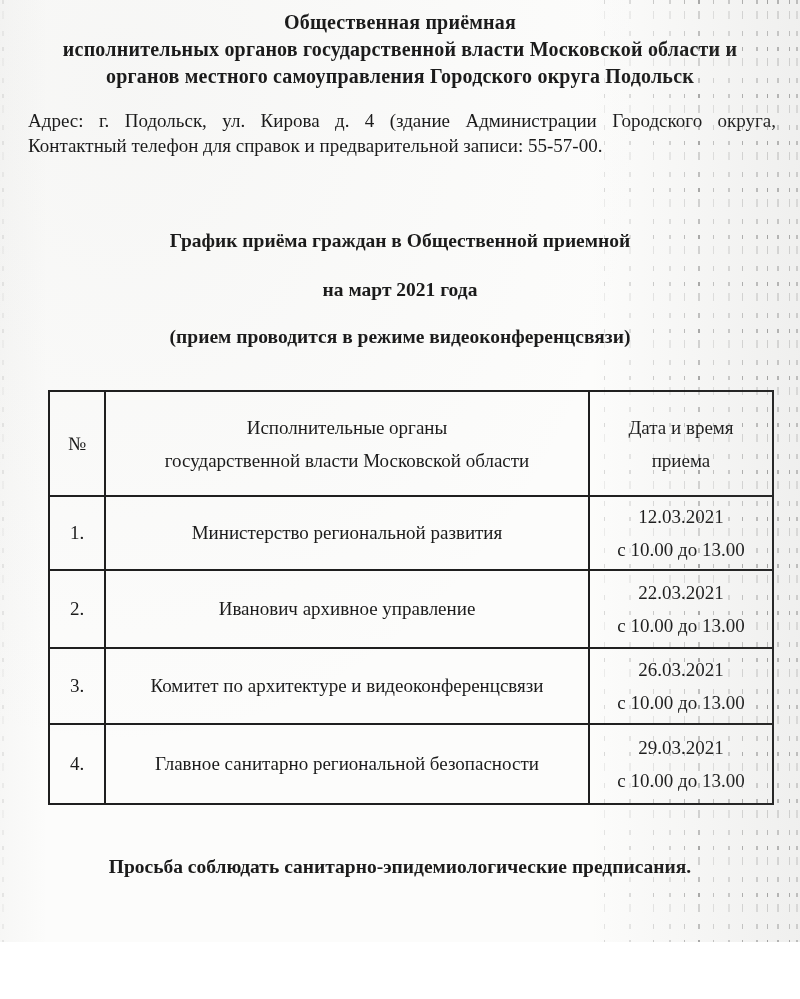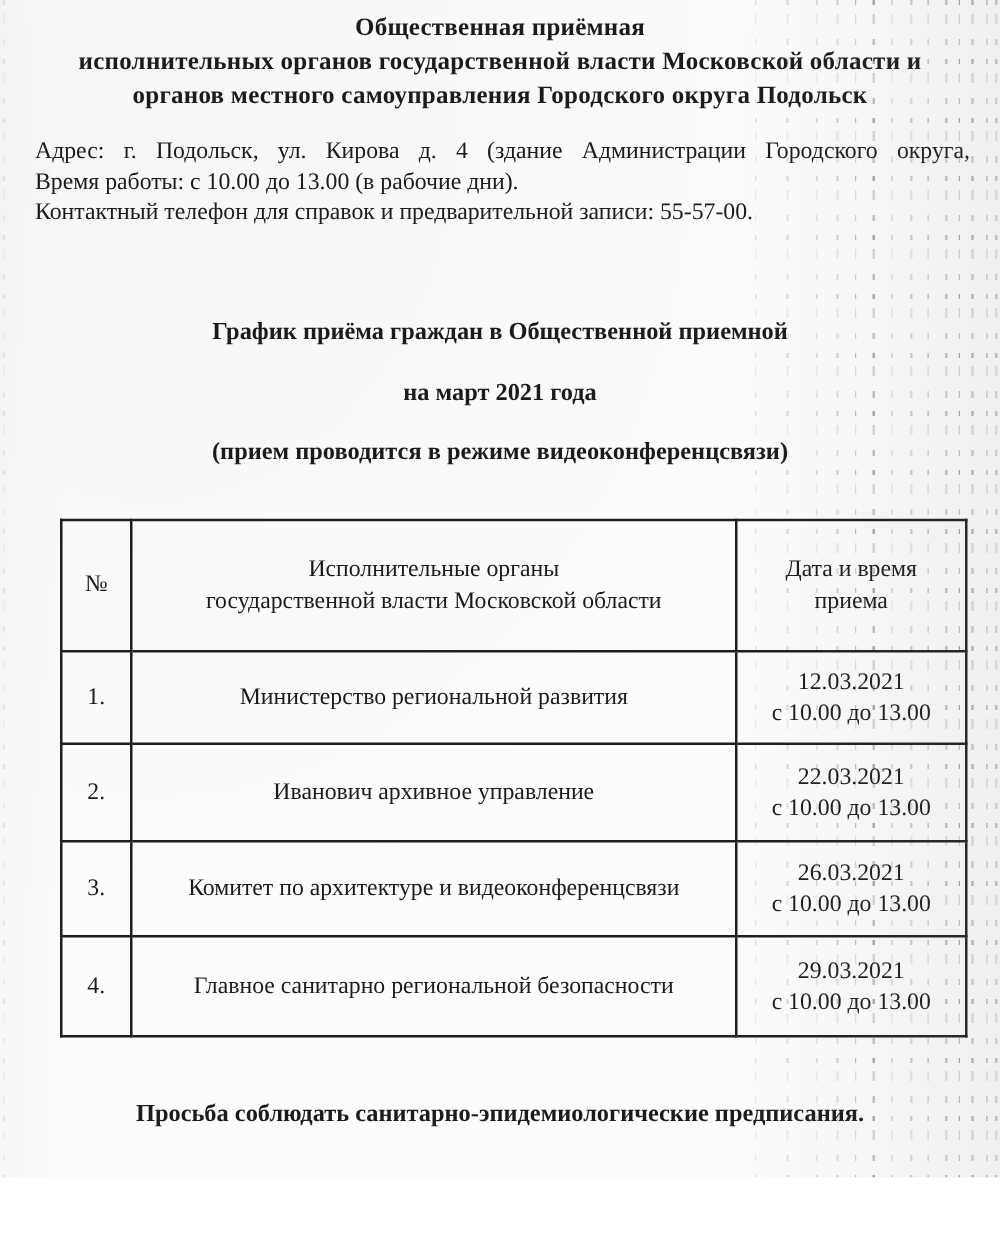--- a/index.html
+++ b/index.html
@@ -58,21 +58,21 @@
     border: 2px solid #1f1f1f;
     text-align: center;
     vertical-align: middle;
     padding: 2px 6px;
   }
   .schedule-table .hdr-row td { height: 99px; }
   .schedule-table .r1 td { height: 68px; }
   .schedule-table .r2 td { height: 72px; }
   .schedule-table .r3 td { height: 70px; }
   .schedule-table .r4 td { height: 74px; }
-  .pre { white-space: pre-line; line-height: 25px; }
+  .pre { white-space: pre-line; line-height: 33px; }
   .num-cell { font-size: 19px; }
   
   .footer-note { margin-top: 48px; }
   
   .streaks { position: absolute; inset: 0; pointer-events: none; }
   .streaks i {
     position: absolute; top: 0; bottom: 0; display: block;
     background: repeating-linear-gradient(to bottom,
       rgba(30,30,30,0.85) 0 4px, rgba(30,30,30,0) 4px 11px,
       rgba(30,30,30,0.40) 11px 19px, rgba(30,30,30,0) 19px 31px,
@@ -105,21 +105,20 @@
 <div class="doc">
 
   <h1 class="title">
     <span>Общественная приёмная</span>
     <span>исполнительных органов государственной власти Московской области и</span>
     <span>органов местного самоуправления Городского округа Подольск</span>
   </h1>
 
   <div class="info-block">
     <p class="stretch">Адрес: г. Подольск, ул. Кирова д. 4 (здание Администрации Городского округа,</p>
-    <p>Время работы: с 10.00 до 13.00 (в рабочие дни).</p>
     <p>Контактный телефон для справок и предварительной записи: 55-57-00.</p>
   </div>
 
   <p class="h-center h-schedule">График приёма граждан в Общественной приемной</p>
   <p class="h-center h-month">на март 2021 года</p>
   <p class="h-center h-note">(прием проводится в режиме видеоконференцсвязи)</p>
 
   <table class="schedule-table">
     <colgroup>
       <col style="width:56px">

